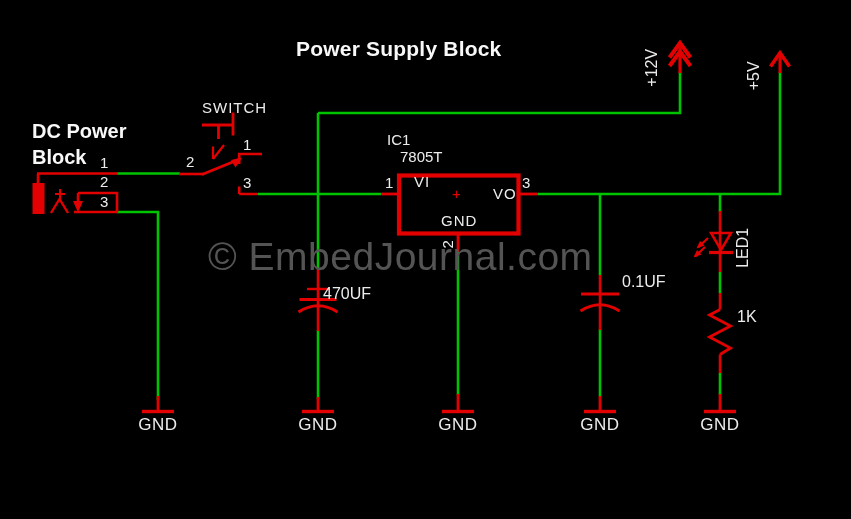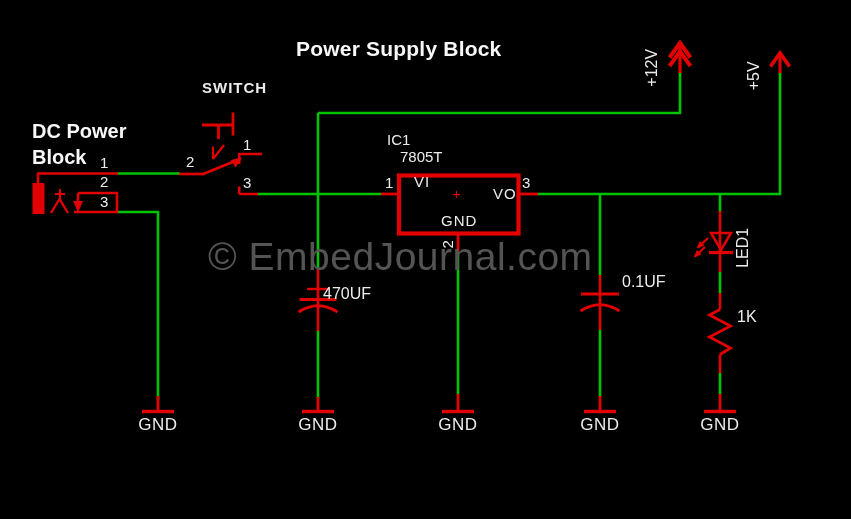--- a/index.html
+++ b/index.html
@@ -137,21 +137,21 @@
 
   <div class="lbl bold title" style="left:296px;top:37px;">Power Supply Block</div>
 
   <div class="lbl bold jacklbl" style="left:32px;top:120px;">DC Power</div>
   <div class="lbl bold jacklbl" style="left:32px;top:146px;">Block</div>
 
   <div class="lbl" style="left:100px;top:155px;">1</div>
   <div class="lbl" style="left:100px;top:174px;">2</div>
   <div class="lbl" style="left:100px;top:194px;">3</div>
 
-  <div class="lbl ls1" style="left:202px;top:80px;font-weight:bold;">SWITCH</div>
+  <div class="lbl ls1" style="left:202px;top:100px;">SWITCH</div>
   <div class="lbl" style="left:186px;top:154px;">2</div>
   <div class="lbl" style="left:243px;top:137px;">1</div>
   <div class="lbl" style="left:243px;top:175px;">3</div>
 
   <div class="lbl" style="left:387px;top:132px;">IC1</div>
   <div class="lbl" style="left:400px;top:149px;">7805T</div>
   <div class="lbl" style="left:385px;top:175px;">1</div>
   <div class="lbl" style="left:522px;top:175px;">3</div>
   <div class="lbl vtext" style="left:442px;top:236px;width:13px;">2</div>
   <div class="lbl ls1" style="left:414px;top:174px;">VI</div>

